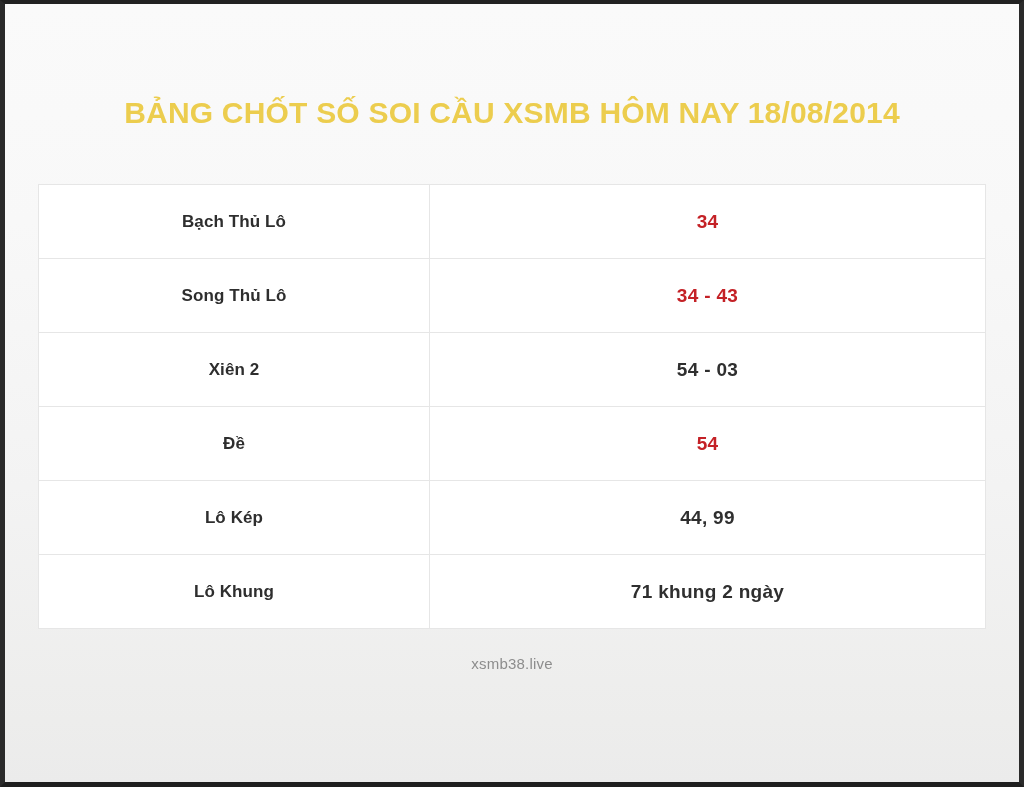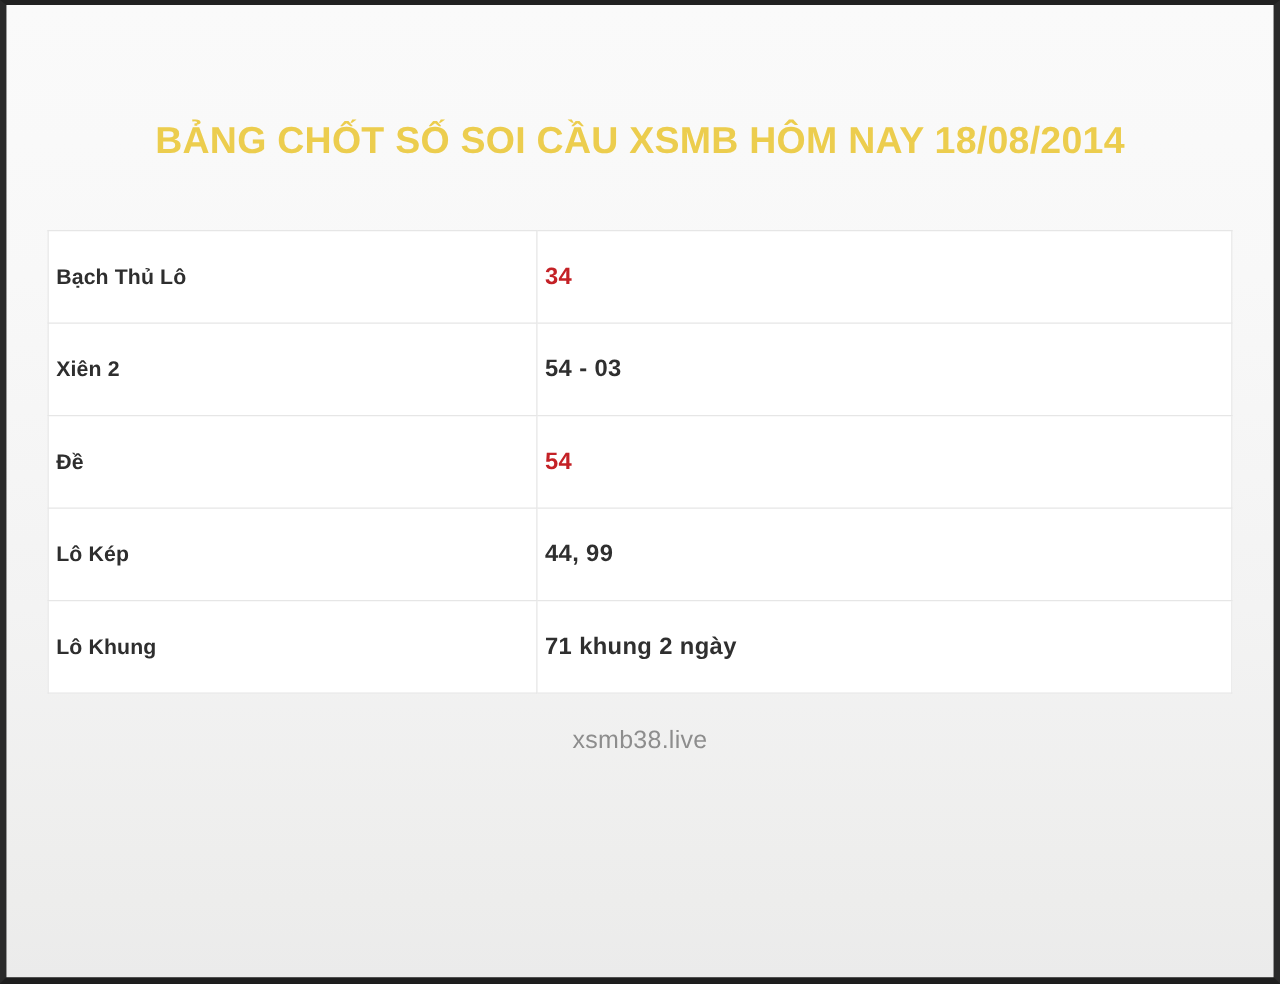--- a/index.html
+++ b/index.html
@@ -55,20 +55,21 @@
   table.soi-cau {
     width: 100%;
     border-collapse: collapse;
     background: #ffffff;
     table-layout: fixed;
   }
   table.soi-cau td {
     border: 1px solid #e6e6e6;
     height: 73px;
     padding: 0 6px;
+    text-align: center;
     vertical-align: middle;
     background: #ffffff;
     margin-left: 15px;
   }
   td.label-cell {
     width: 378px;
     font-size: 17px;
     font-weight: bold;
     color: #2e2e2e;
     letter-spacing: 0.1px;
@@ -83,41 +84,45 @@
     color: #c42126;
   }
 
   
   .footer {
     margin-top: 26px;
     width: 100%;
     text-align: center;
   }
   .site-credit {
-    font-size: 20px;
+    font-size: 15px;
     color: #8d8d8d;
     letter-spacing: 0.2px;
     margin-top: 20px;
   }
 </style>
 </head>
 <body>
 
 <div id="page">
 
   <div class="title-wrap">
     <h1 class="page-title">BẢNG CHỐT SỐ SOI CẦU XSMB HÔM NAY 18/08/2014</h1>
   </div>
 
   <div class="table-wrap">
     <table class="soi-cau">
       <tbody>
         <tr class="data-row">
           <td class="label-cell">Bạch Thủ Lô</td>
           <td class="value-cell highlight">34</td>
+        </tr>
+        <tr class="data-row">
+          <td class="label-cell">Song Thủ Lô</td>
+          <td class="value-cell highlight">34 - 43</td>
         </tr>
         <tr class="data-row">
           <td class="label-cell">Xiên 2</td>
           <td class="value-cell">54 - 03</td>
         </tr>
         <tr class="data-row">
           <td class="label-cell">Đề</td>
           <td class="value-cell highlight">54</td>
         </tr>
         <tr class="data-row">

